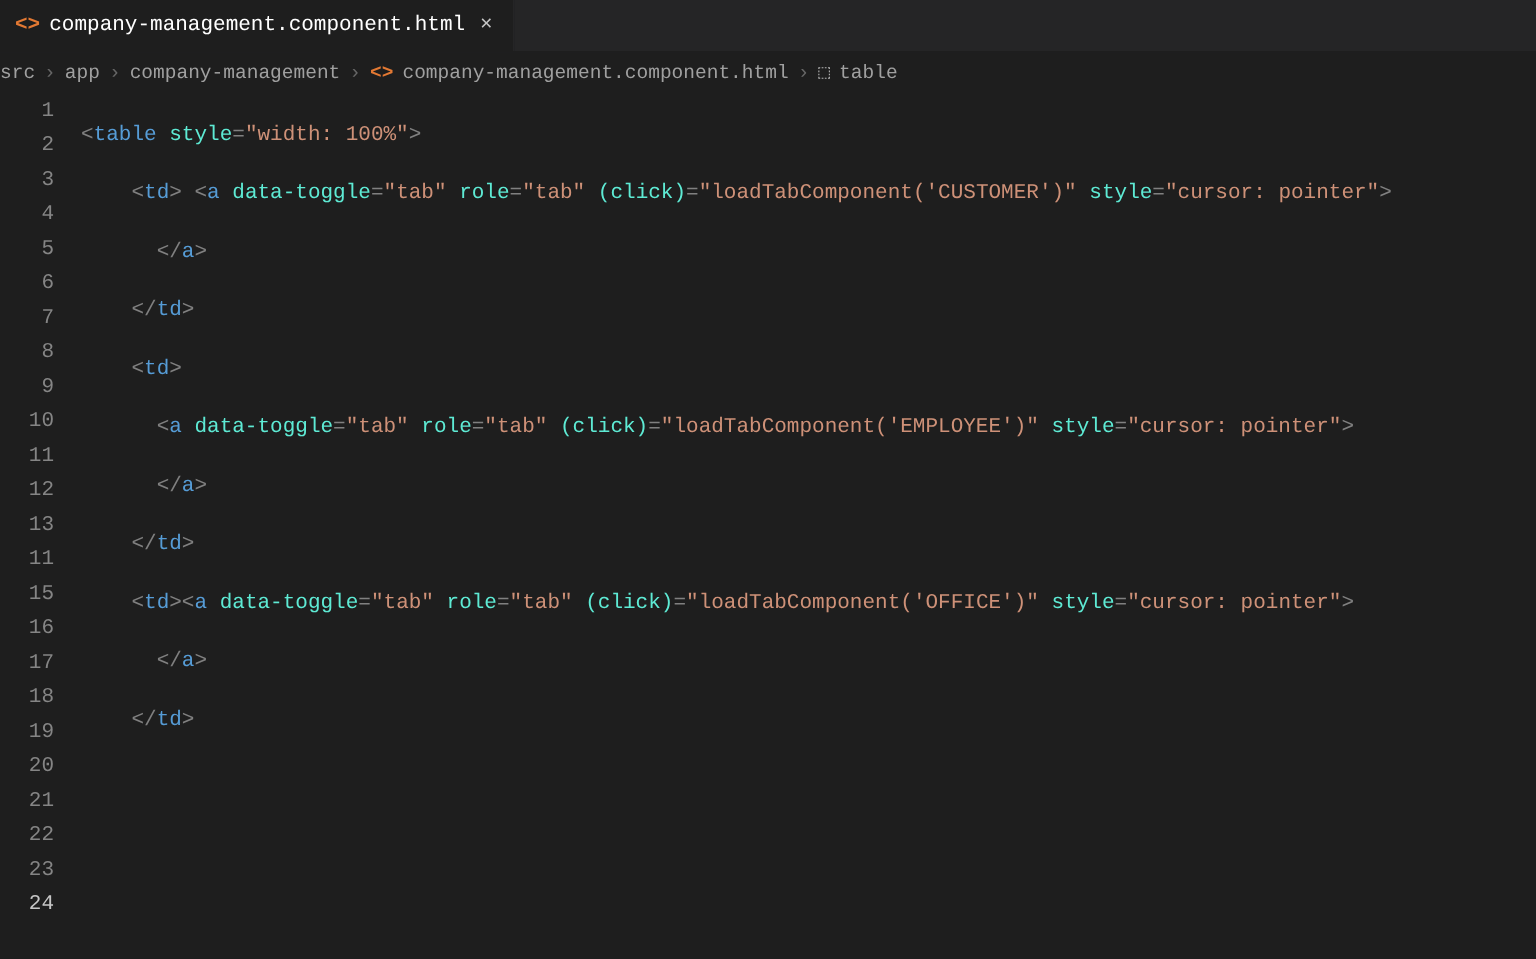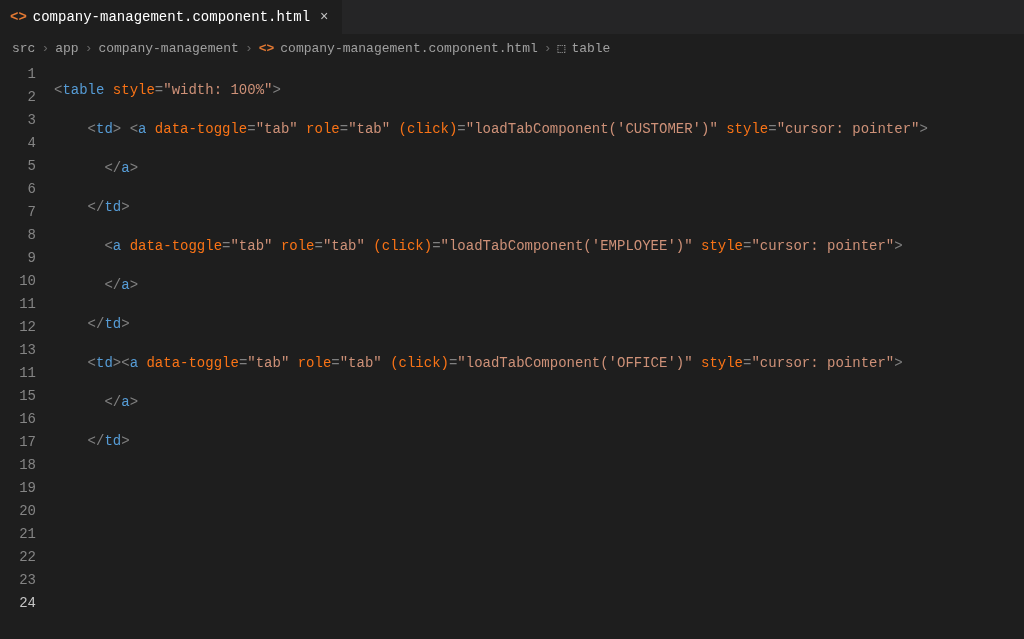--- a/index.html
+++ b/index.html
@@ -29,21 +29,21 @@
     cursor: pointer;
   }
   .tab-icon { color: #e37933; display: inline-block; font-weight: bold; }
   .tab-label { color: #ffffff; }
   .tab-close { color: #c5c5c5; cursor: pointer; padding: 0 4px; }
   .breadcrumb {
     background: #1e1e1e;
     height: 26px;
     display: flex;
     align-items: center;
-    padding: 0 12px;
+    padding: 0 0;
     gap: 4px;
     color: #a0a0a0;
     font-size: 13px;
   }
   .bc-sep { color: #666; margin: 0 2px; }
   .bc-htmlicon { color: #e37933; font-weight: bold; margin-right: 2px;}
   .bc-cube { color: #b0b0b0; margin-right: 2px;}
   .editor {
     display: flex;
     height: calc(639px - 35px - 26px);
@@ -60,21 +60,21 @@
   .gutter div.active { color: #c6c6c6; }
   .code {
     flex: 1;
     padding-top: 2px;
     white-space: pre;
     position: relative;
   }
   .line { height: 23px; line-height: 23px; position: relative; }
   .tag { color: #808080; }
   .elname { color: #569cd6; }
-  .attr { color: #f97316; }
+  .attr { color: #5eead4; }
   .str { color: #ce9178; }
   .txt { color: #d4d4d4; }
   .guide { color: #404040; }
 </style>
 </head>
 <body>
 
 <div class="tab-bar">
   <div class="tab">
     <span class="tab-icon">&lt;&gt;</span>
@@ -122,20 +122,21 @@
       <div>21</div>
       <div>22</div>
       <div>23</div>
       <div class="active">24</div>
   </div>
   <div class="code">
 <div class="line"><span class="tag">&lt;</span><span class="elname">table</span> <span class="attr">style</span><span class="tag">=</span><span class="str">"width: 100%"</span><span class="tag">&gt;</span></div>
 <div class="line"><span class="guide">    </span><span class="tag">&lt;</span><span class="elname">td</span><span class="tag">&gt;</span> <span class="tag">&lt;</span><span class="elname">a</span> <span class="attr">data-toggle</span><span class="tag">=</span><span class="str">"tab"</span> <span class="attr">role</span><span class="tag">=</span><span class="str">"tab"</span> <span class="attr">(click)</span><span class="tag">=</span><span class="str">"loadTabComponent('CUSTOMER')"</span> <span class="attr">style</span><span class="tag">=</span><span class="str">"cursor: pointer"</span><span class="tag">&gt;</span></div>
 <div class="line"><span class="guide">      </span><span class="tag">&lt;/</span><span class="elname">a</span><span class="tag">&gt;</span></div>
 <div class="line"><span class="guide">    </span><span class="tag">&lt;/</span><span class="elname">td</span><span class="tag">&gt;</span></div>
+<div class="line"><span class="guide">    </span><span class="tag">&lt;</span><span class="elname">td</span><span class="tag">&gt;</span></div>
 <div class="line"><span class="guide">      </span><span class="tag">&lt;</span><span class="elname">a</span> <span class="attr">data-toggle</span><span class="tag">=</span><span class="str">"tab"</span> <span class="attr">role</span><span class="tag">=</span><span class="str">"tab"</span> <span class="attr">(click)</span><span class="tag">=</span><span class="str">"loadTabComponent('EMPLOYEE')"</span> <span class="attr">style</span><span class="tag">=</span><span class="str">"cursor: pointer"</span><span class="tag">&gt;</span></div>
 <div class="line"><span class="guide">      </span><span class="tag">&lt;/</span><span class="elname">a</span><span class="tag">&gt;</span></div>
 <div class="line"><span class="guide">    </span><span class="tag">&lt;/</span><span class="elname">td</span><span class="tag">&gt;</span></div>
 <div class="line"><span class="guide">    </span><span class="tag">&lt;</span><span class="elname">td</span><span class="tag">&gt;</span><span class="tag">&lt;</span><span class="elname">a</span> <span class="attr">data-toggle</span><span class="tag">=</span><span class="str">"tab"</span> <span class="attr">role</span><span class="tag">=</span><span class="str">"tab"</span> <span class="attr">(click)</span><span class="tag">=</span><span class="str">"loadTabComponent('OFFICE')"</span> <span class="attr">style</span><span class="tag">=</span><span class="str">"cursor: pointer"</span><span class="tag">&gt;</span></div>
 <div class="line"><span class="guide">      </span><span class="tag">&lt;/</span><span class="elname">a</span><span class="tag">&gt;</span></div>
 <div class="line"><span class="guide">    </span><span class="tag">&lt;/</span><span class="elname">td</span><span class="tag">&gt;</span></div>
 
 
 
 

